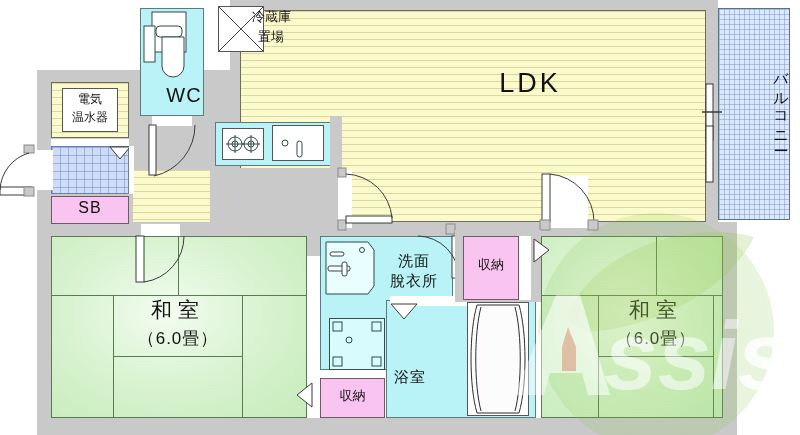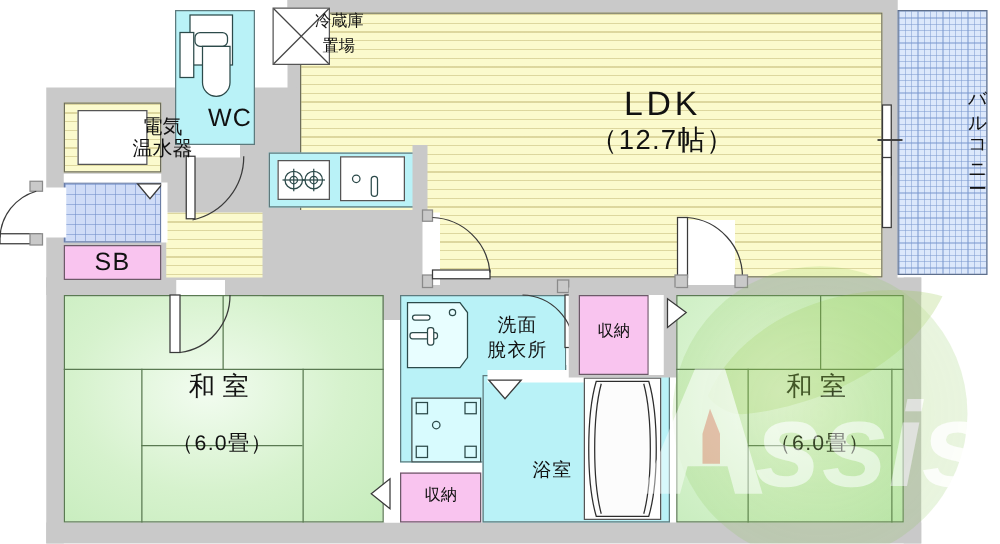--- a/index.html
+++ b/index.html
@@ -71,26 +71,26 @@
     white-space: nowrap;
     letter-spacing: 1px;
     line-height: 1.15;
     text-align: center;
     pointer-events: none;
   }
   .lbl-ldk   { font-size: 27px; letter-spacing: 3px; }
   .lbl-ldk2  { font-size: 22px; letter-spacing: 1px; }
   .lbl-ldk3  { font-size: 17px; letter-spacing: 2px; }
   .lbl-wa    { font-size: 21px; letter-spacing: 6px; }
-  .lbl-wa2   { font-size: 17px; letter-spacing: 1px; margin-top: 16px; }
+  .lbl-wa2   { font-size: 17px; letter-spacing: 1px; }
   .lbl-md    { font-size: 15px; letter-spacing: 1px; }
   .lbl-sm    { font-size: 13px; letter-spacing: 0px; }
-  .lbl-xs    { font-size: 16px; letter-spacing: 0px; padding-left: 40px; }
+  .lbl-xs    { font-size: 12px; letter-spacing: 0px; }
   .lbl-wc    { font-size: 20px; letter-spacing: 1px; font-weight: 400;}
-  .lbl-sb    { font-size: 20px; letter-spacing: 1px; }
+  .lbl-sb    { font-size: 16px; letter-spacing: 1px; }
   .vert {
     writing-mode: vertical-rl;
     text-orientation: upright;
     letter-spacing: 3px;
     font-size: 15px;
   }
   .thinbox { position: absolute; border: 1px solid #3b4a4a; box-sizing: border-box; }
   .tatami-line { position: absolute; background: #5a7a52; }
   svg.ov { position: absolute; overflow: visible; pointer-events: none; }
 
@@ -117,21 +117,20 @@
   <div class="abs wall-plain" style="left:37px; top:222px; width:700px; height:14px;"></div>
   <div class="abs wall-plain" style="left:37px; top:418px; width:700px; height:17px;"></div>
   <div class="abs wall-plain" style="left:37px; top:222px; width:14px; height:213px;"></div>
   <div class="abs wall-plain" style="left:723px; top:222px; width:14px; height:213px;"></div>
 
   <div class="abs floor-wood" style="left:240px; top:10px; width:466px; height:212px;"></div>
 
   <div class="abs floor-wood floor-wood-nb" style="left:133px; top:170px; width:108px; height:52px;"></div>
 
   <div class="lbl lbl-ldk" style="left:440px; top:68px; width:180px;">LDK</div>
-  <div class="lbl lbl-ldk2" style="left:425px; top:99px; width:210px;">（12.7帖）</div>
 
   <div class="abs white-box" style="left:218px; top:6px; width:46px; height:46px;"></div>
   <svg class="ov" style="left:218px; top:6px;" width="46" height="46">
     <line x1="1" y1="1" x2="45" y2="45" stroke="#444" stroke-width="1"></line>
     <line x1="45" y1="1" x2="1" y2="45" stroke="#444" stroke-width="1"></line>
   </svg>
   <div class="lbl lbl-sm" style="left:252px; top:10px; width:64px; text-align:left;">冷蔵庫</div>
   <div class="lbl lbl-sm" style="left:258px; top:30px; width:64px; text-align:left;">置場</div>
 
   <div class="abs wall-plain" style="left:210px; top:168px; width:130px; height:88px;"></div>
@@ -279,21 +278,21 @@
   <svg class="ov" style="left:390px; top:304px;" width="30" height="18">
     <path d="M1,0 L27,0 L14,15 Z" fill="#ffffff" stroke="#3a3a3a" stroke-width="1"></path>
   </svg>
 
   <div class="abs white-box" style="left:467px; top:302px; width:62px; height:114px;"></div>
   <svg class="ov" style="left:467px; top:302px;" width="62" height="114">
     <path d="M10,3 C2,30 2,84 10,111 L52,111 C60,84 60,30 52,3 Z" fill="#fcfcfc" stroke="#2c2c2c" stroke-width="1"></path>
     <path d="M14,5 C7,31 7,83 14,109" fill="none" stroke="#2c2c2c" stroke-width="1"></path>
     <path d="M48,5 C55,31 55,83 48,109" fill="none" stroke="#2c2c2c" stroke-width="1"></path>
   </svg>
-  <div class="lbl lbl-md" style="left:408px; top:368px; width:68px;">浴室</div>
+  <div class="lbl lbl-md" style="left:376px; top:368px; width:68px;">浴室</div>
 
   <div class="abs wall-plain" style="left:455px; top:230px; width:86px; height:72px;"></div>
   <div class="abs closet" style="left:463px; top:236px; width:56px; height:64px;"></div>
   <div class="lbl lbl-sm" style="left:463px; top:258px; width:56px;">収納</div>
   <div class="abs white-plain" style="left:519px; top:236px; width:12px; height:64px;"></div>
 
   <div class="abs closet" style="left:320px; top:378px; width:65px; height:40px;"></div>
   <div class="lbl lbl-sm" style="left:320px; top:389px; width:65px;">収納</div>
   <div class="abs white-plain" style="left:308px; top:378px; width:12px; height:40px;"></div>
   <svg class="ov" style="left:296px; top:382px;" width="18" height="28">

